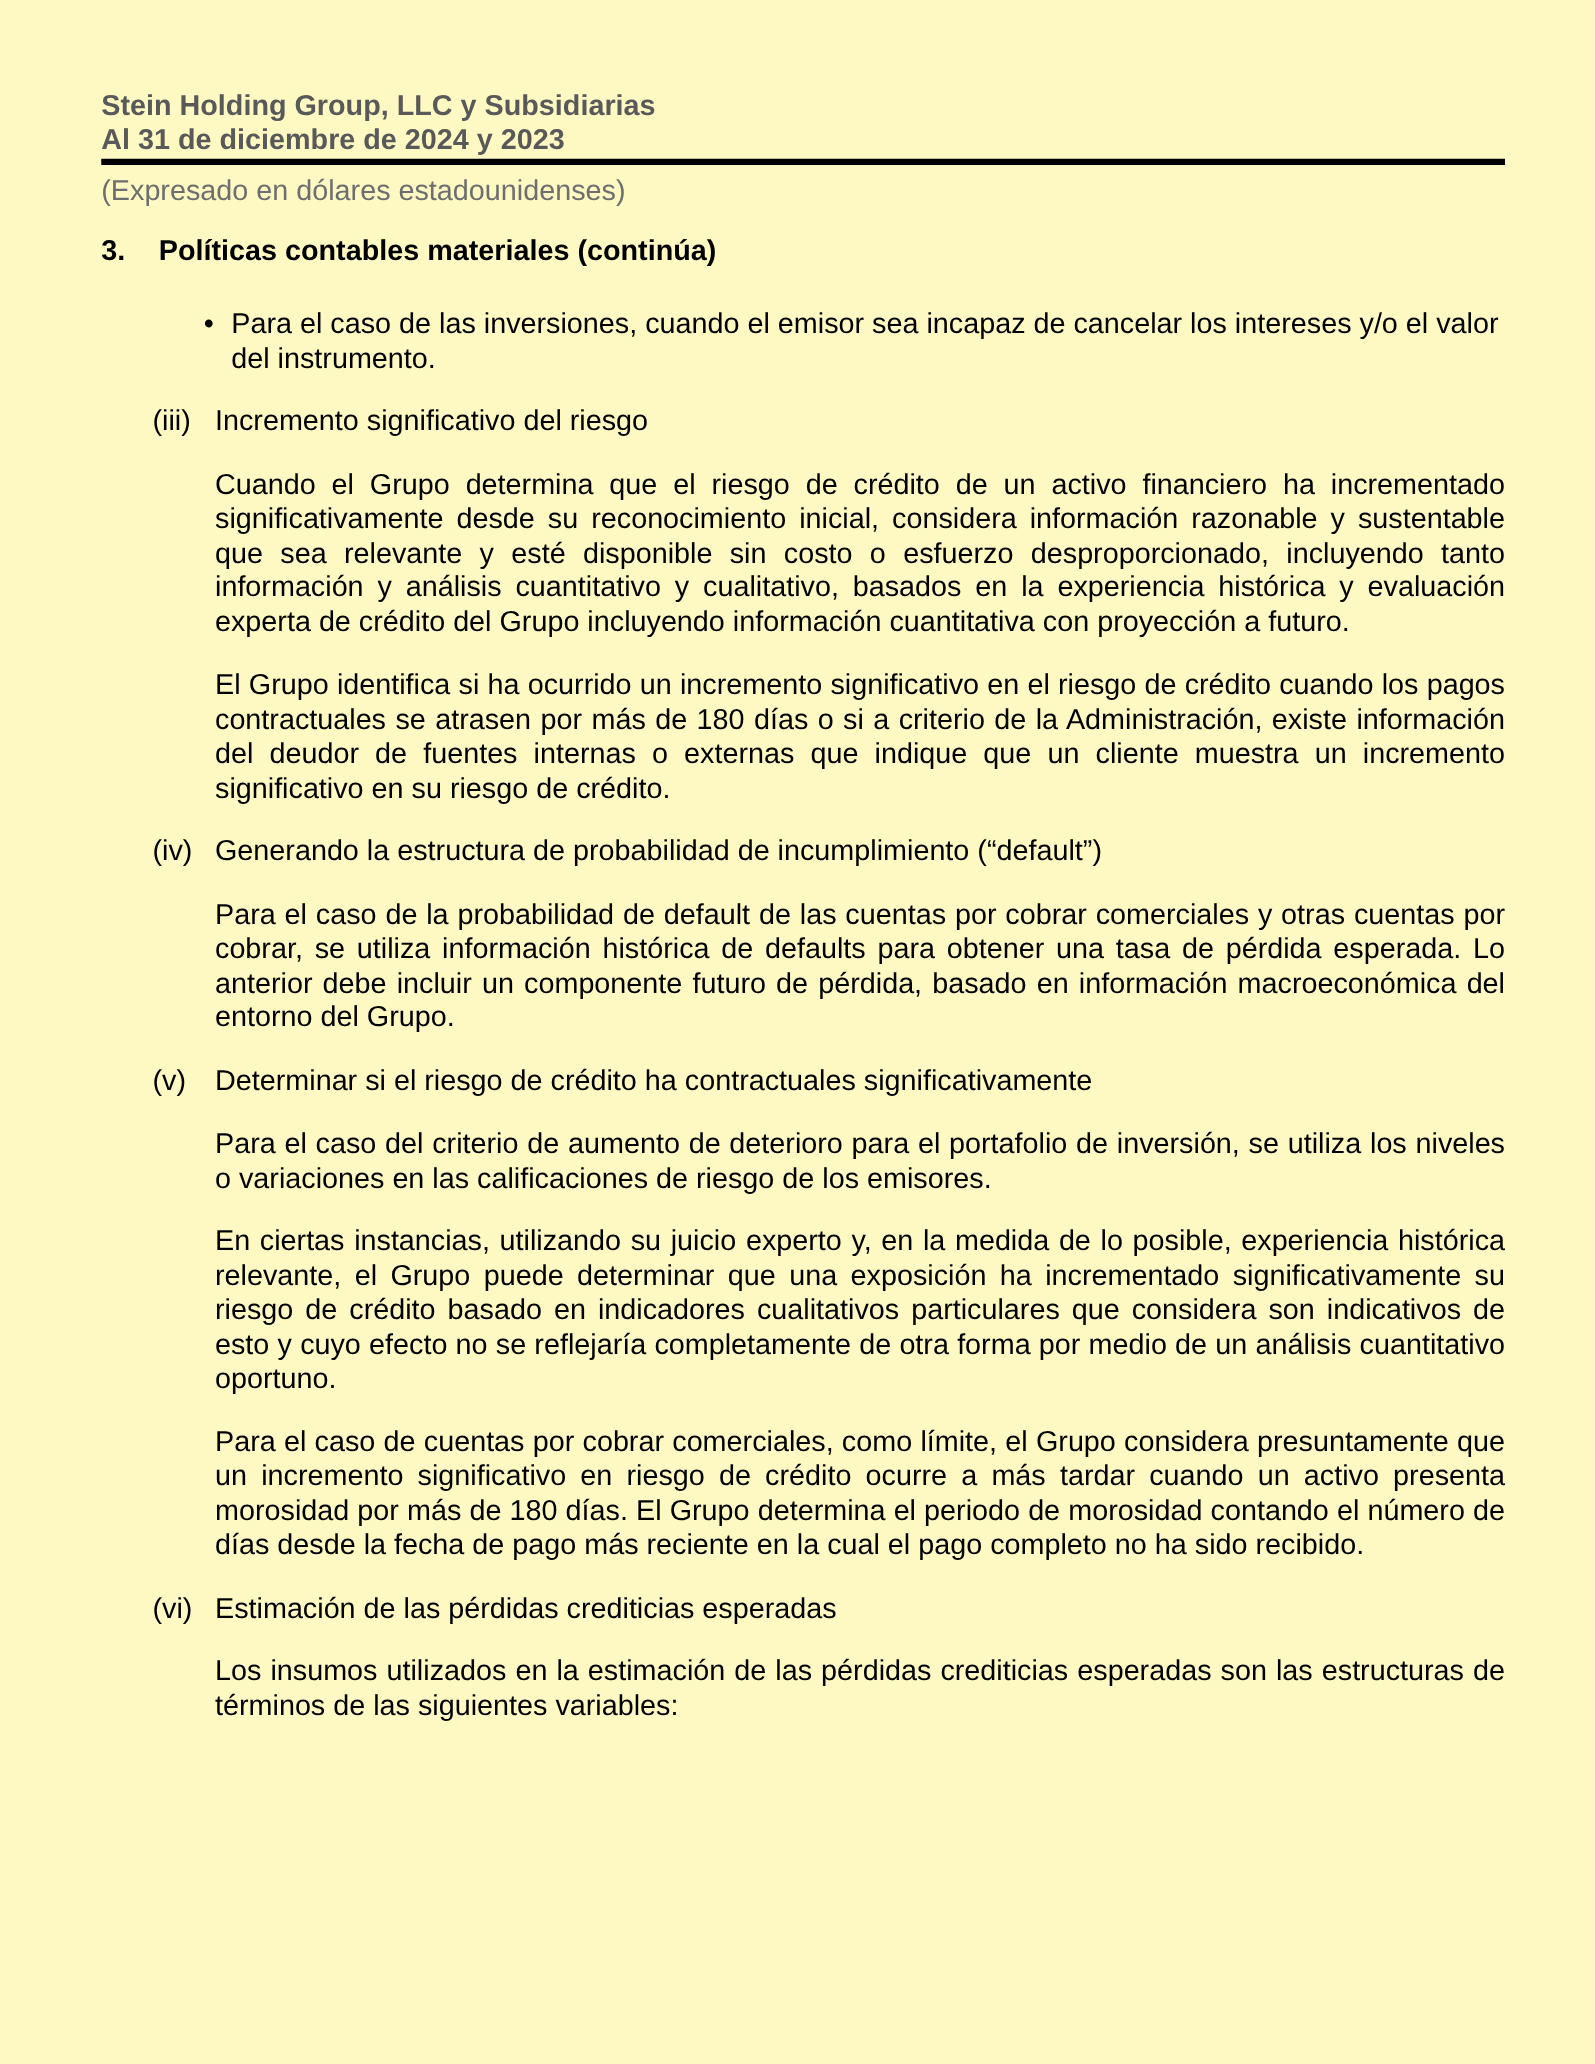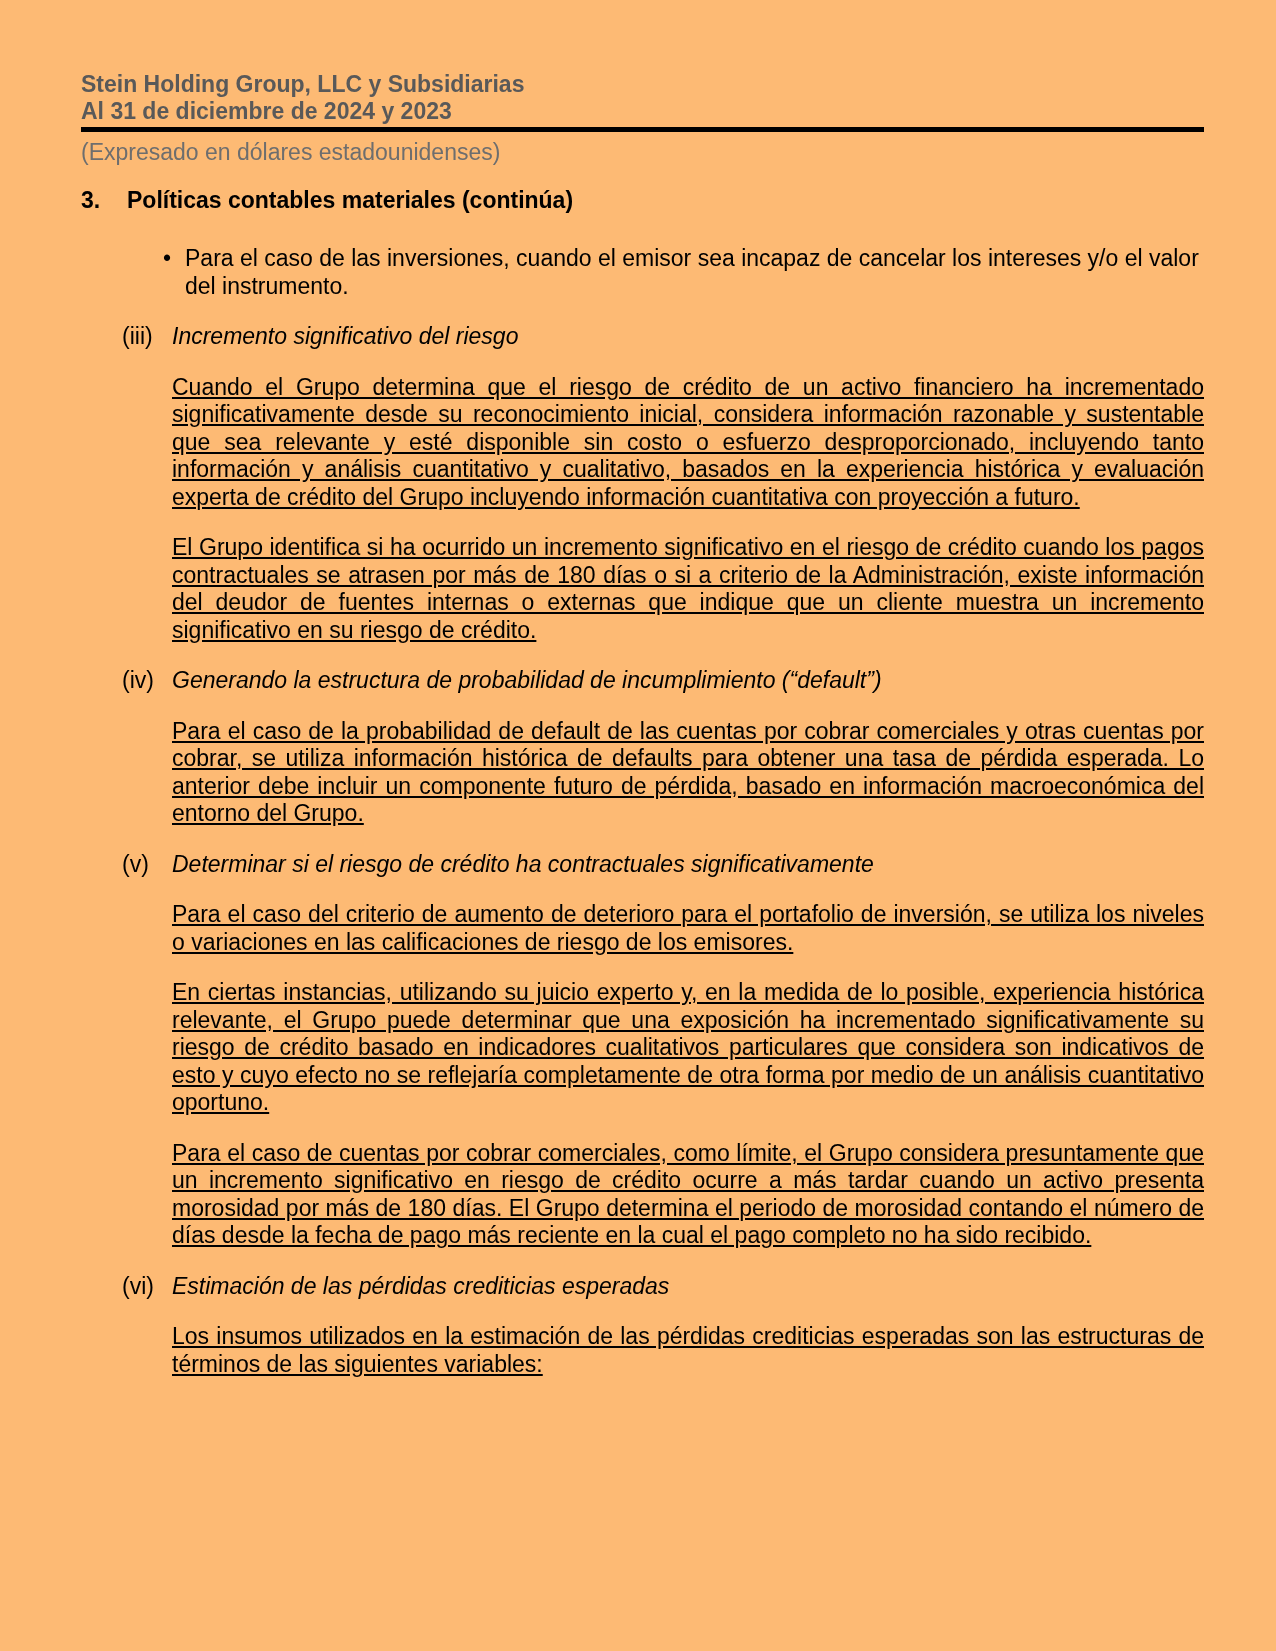--- a/index.html
+++ b/index.html
@@ -5,21 +5,21 @@
   html, body {
     margin: 0;
     padding: 0;
     background: #ffffff;
   }
   .page {
     position: relative;
     width: 1276px;
     height: 1651px;
     box-sizing: border-box;
-    background: #fdba74;
+    background: #fef9c3;
     padding: 71px 72px 0 81px;
     font-family: "Liberation Sans", sans-serif;
     font-size: 23px;
     line-height: 27.5px;
     color: #000000;
     overflow: hidden;
   }
   .hdr-line {
     color: #595959;
     font-weight: bold;
@@ -57,27 +57,25 @@
   .sub-heading {
     display: flex;
     margin: 23px 0 0 41px;
   }
   .sub-label {
     flex: 0 0 50px;
     font-style: normal;
   }
   .sub-title {
     flex: 1 1 auto;
-    font-style: italic;
   }
   .para {
     margin: 23px 0 0 91px;
     text-align: justify;
     hyphens: none;
-    text-decoration: underline;
   }
   .page-footer {
     position: absolute;
     top: 1562px;
     left: 81px;
     width: 1123px;
     text-align: center;
     color: #6e6e6e;
     font-size: 22px;
   }

